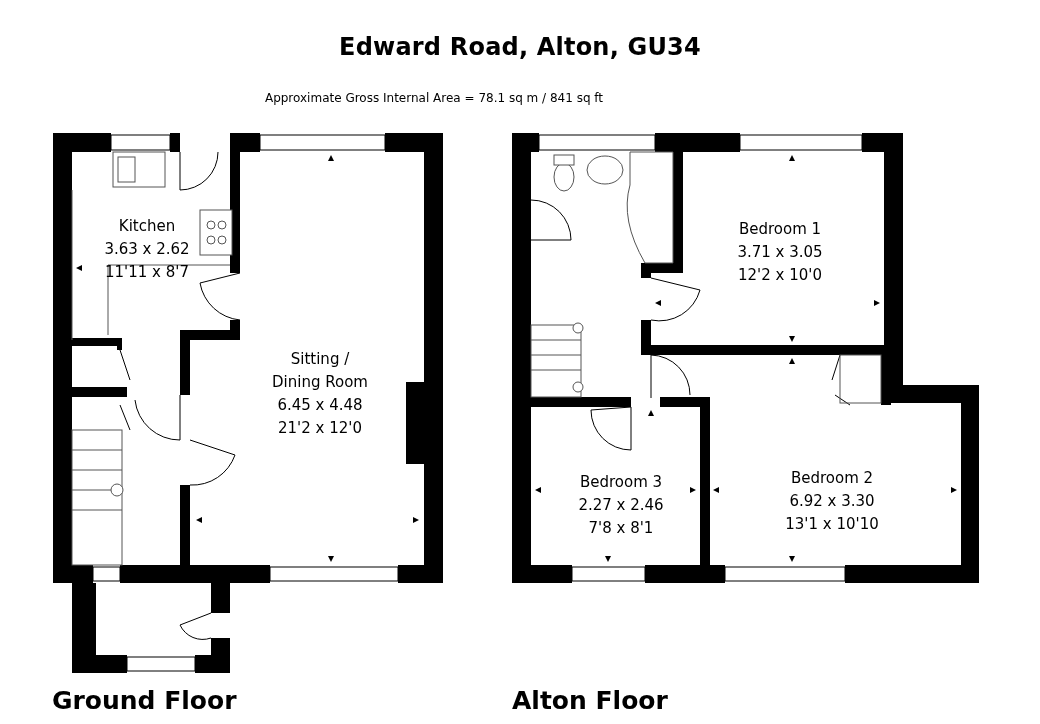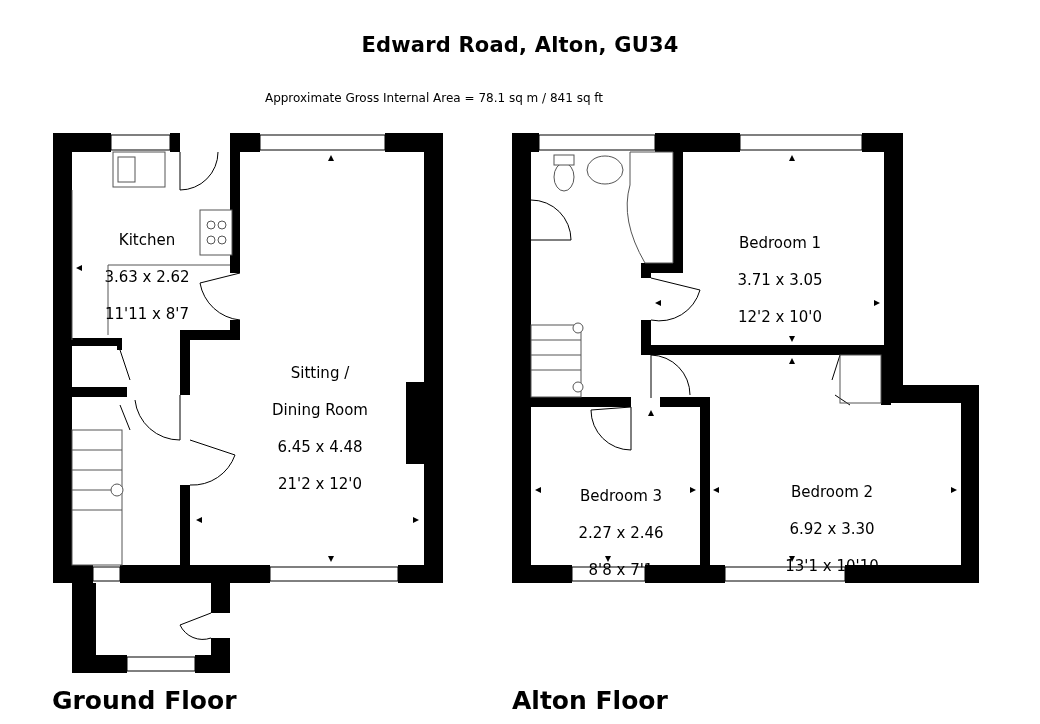--- a/index.html
+++ b/index.html
@@ -1,22 +1,22 @@
 <!DOCTYPE html>
 <html><head>
 <meta charset="utf-8">
 <style>
   html,body{margin:0;padding:0;background:#ffffff;}
   body{width:1040px;height:724px;position:relative;overflow:hidden;font-family:"DejaVu Sans","Liberation Sans",sans-serif;color:#000;}
-  .title{position:absolute;left:0;top:33px;width:1040px;text-align:center;font-size:21px;font-weight:bold;letter-spacing:0.2px;}
+  .title{position:absolute;left:0;top:33px;width:1040px;text-align:center;font-size:24px;font-weight:bold;letter-spacing:0.2px;}
   .subtitle{position:absolute;left:0;top:91px;width:868px;text-align:center;font-size:12px;}
   .floor-label{position:absolute;top:686px;font-size:25px;font-weight:bold;}
   svg{position:absolute;left:0;top:0;}
   .room-label{position:absolute;text-align:center;font-size:15px;line-height:21px;white-space:nowrap;transform:translateX(-50%);}
-  .room-label div{margin:16px;}
+  .room-label div{margin:2px;}
 </style>
 </head>
 <body>
 
 <div class="title">Edward Road, Alton, GU34</div>
 <div class="subtitle">Approximate Gross Internal Area = 78.1 sq m / 841 sq ft</div>
 
 <svg width="1040" height="724" viewBox="0 0 1040 724">
   <g fill="#000">
 
@@ -194,17 +194,17 @@
 
 <div class="room-label" style="left:832px;top:466px;">
   <div>Bedroom 2</div>
   <div>6.92 x 3.30</div>
   <div>13'1 x 10'10</div>
 </div>
 
 <div class="room-label" style="left:621px;top:470px;">
   <div>Bedroom 3</div>
   <div>2.27 x 2.46</div>
-  <div>8'8 x 7'1</div>
+  <div>7'8 x 8'1</div>
 </div>
 
 <div class="floor-label" style="left:52px;">Ground Floor</div>
 <div class="floor-label" style="left:512px;">Alton Floor</div>
 
 </body></html>

